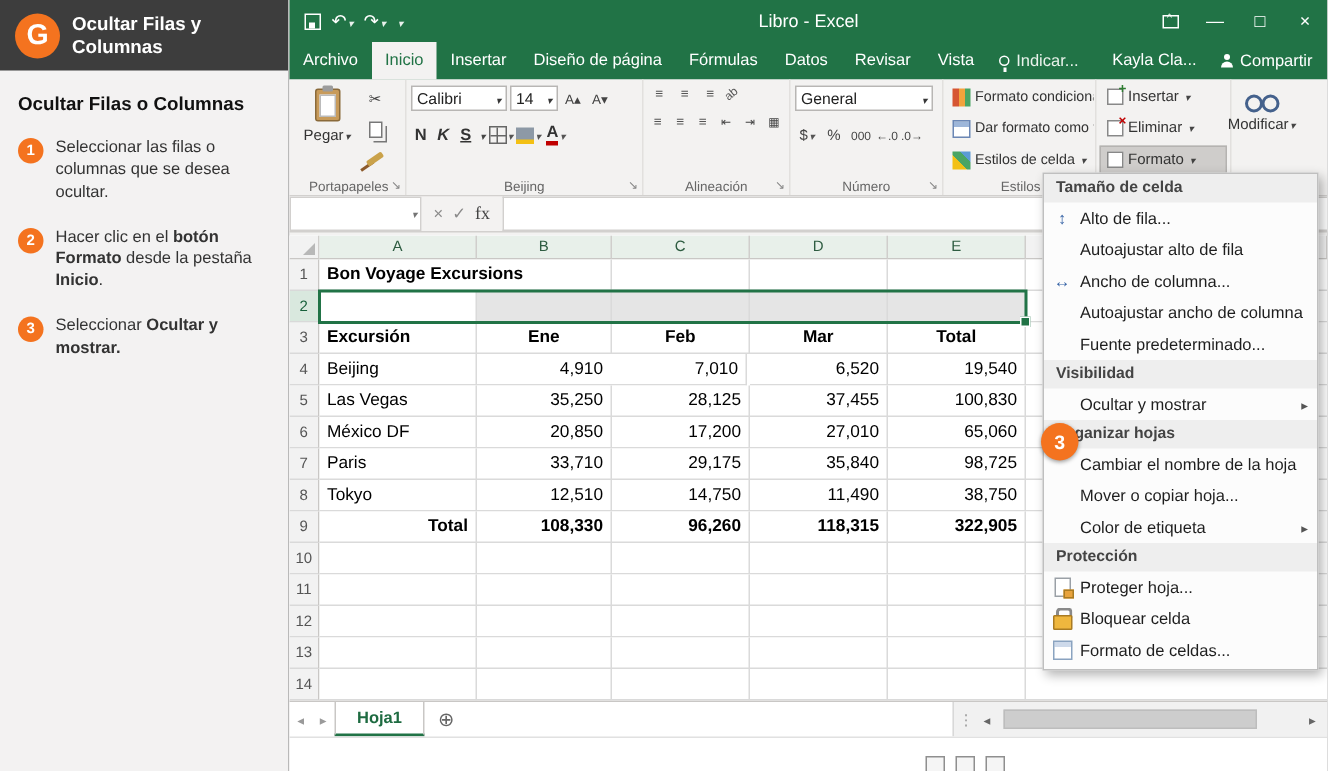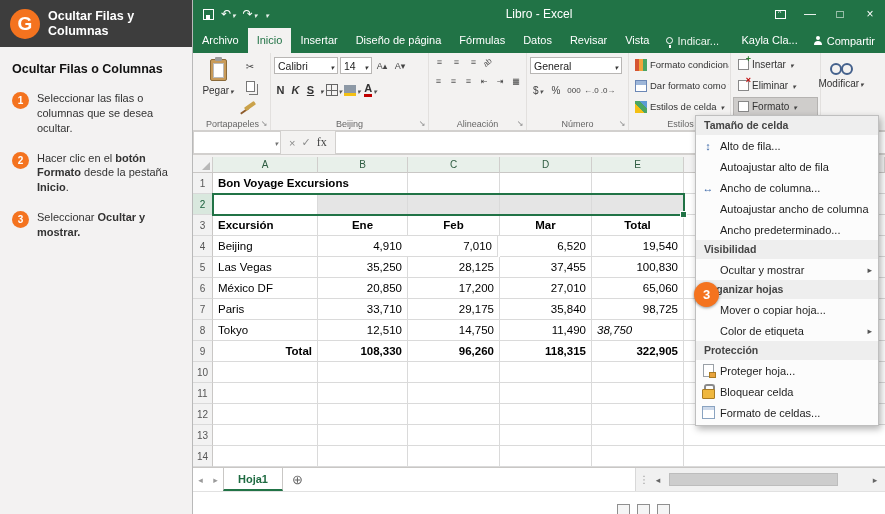--- a/index.html
+++ b/index.html
@@ -430,21 +430,21 @@
         <div class="g-cell" style="left: 125px; top: 142px; width: 90px; text-align: right;">33,710</div>
         <div class="g-cell" style="left: 215px; top: 142px; width: 92px; text-align: right;">29,175</div>
         <div class="g-cell" style="left: 307px; top: 142px; width: 92px; text-align: right;">35,840</div>
         <div class="g-cell" style="left: 399px; top: 142px; width: 92px; text-align: right;">98,725</div>
         <div class="g-cell g-fill" style="left: 491px; top: 142px; width: 201px;"></div>
         <div class="g-rh" style="top: 163px;">8</div>
         <div class="g-cell" style="left: 20px; top: 163px; width: 105px; text-align: left;">Tokyo</div>
         <div class="g-cell" style="left: 125px; top: 163px; width: 90px; text-align: right;">12,510</div>
         <div class="g-cell" style="left: 215px; top: 163px; width: 92px; text-align: right;">14,750</div>
         <div class="g-cell" style="left: 307px; top: 163px; width: 92px; text-align: right;">11,490</div>
-        <div class="g-cell" style="left: 399px; top: 163px; width: 92px;  font-style: italic;">38,750</div>
+        <div class="g-cell" style="left: 399px; top: 163px; width: 92px; text-align: right;">38,750</div>
         <div class="g-cell g-fill" style="left: 491px; top: 163px; width: 201px;"></div>
         <div class="g-rh" style="top: 184px;">9</div>
         <div class="g-cell b" style="left: 20px; top: 184px; width: 105px; text-align: right;">Total</div>
         <div class="g-cell b" style="left: 125px; top: 184px; width: 90px; text-align: right;">108,330</div>
         <div class="g-cell b" style="left: 215px; top: 184px; width: 92px; text-align: right;">96,260</div>
         <div class="g-cell b" style="left: 307px; top: 184px; width: 92px; text-align: right;">118,315</div>
         <div class="g-cell b" style="left: 399px; top: 184px; width: 92px; text-align: right;">322,905</div>
         <div class="g-cell g-fill" style="left: 491px; top: 184px; width: 201px;"></div>
         <div class="g-rh" style="top: 205px;">10</div>
         <div class="g-cell" style="left: 20px; top: 205px; width: 105px;"></div>
@@ -520,31 +520,35 @@
       <div class="m-item">
         <span class="m-ic ic-col-width"></span>
         <span class="m-lb">Ancho de columna...</span>
       </div>
       <div class="m-item">
         <span class="m-ic"></span>
         <span class="m-lb">Autoajustar ancho de columna</span>
       </div>
       <div class="m-item">
         <span class="m-ic"></span>
-        <span class="m-lb">Ancho predeterminado...</span>
+        <span class="m-lb">Fuente predeterminado...</span>
       </div>
       <div class="m-sec">Visibilidad</div>
       <div class="m-item">
         <span class="m-ic"></span>
         <span class="m-lb">Ocultar y mostrar</span>
         <span class="m-arrow">▸</span>
       </div>
       <div class="m-sec">Organizar hojas</div>
       <div class="m-item">
         <span class="m-ic"></span>
+        <span class="m-lb">Cambiar el nombre de la hoja</span>
+      </div>
+      <div class="m-item">
+        <span class="m-ic"></span>
         <span class="m-lb">Mover o copiar hoja...</span>
       </div>
       <div class="m-item">
         <span class="m-ic"></span>
         <span class="m-lb">Color de etiqueta</span>
         <span class="m-arrow">▸</span>
       </div>
       <div class="m-sec">Protección</div>
       <div class="m-item">
         <span class="m-ic ic-protect-sheet"></span>

